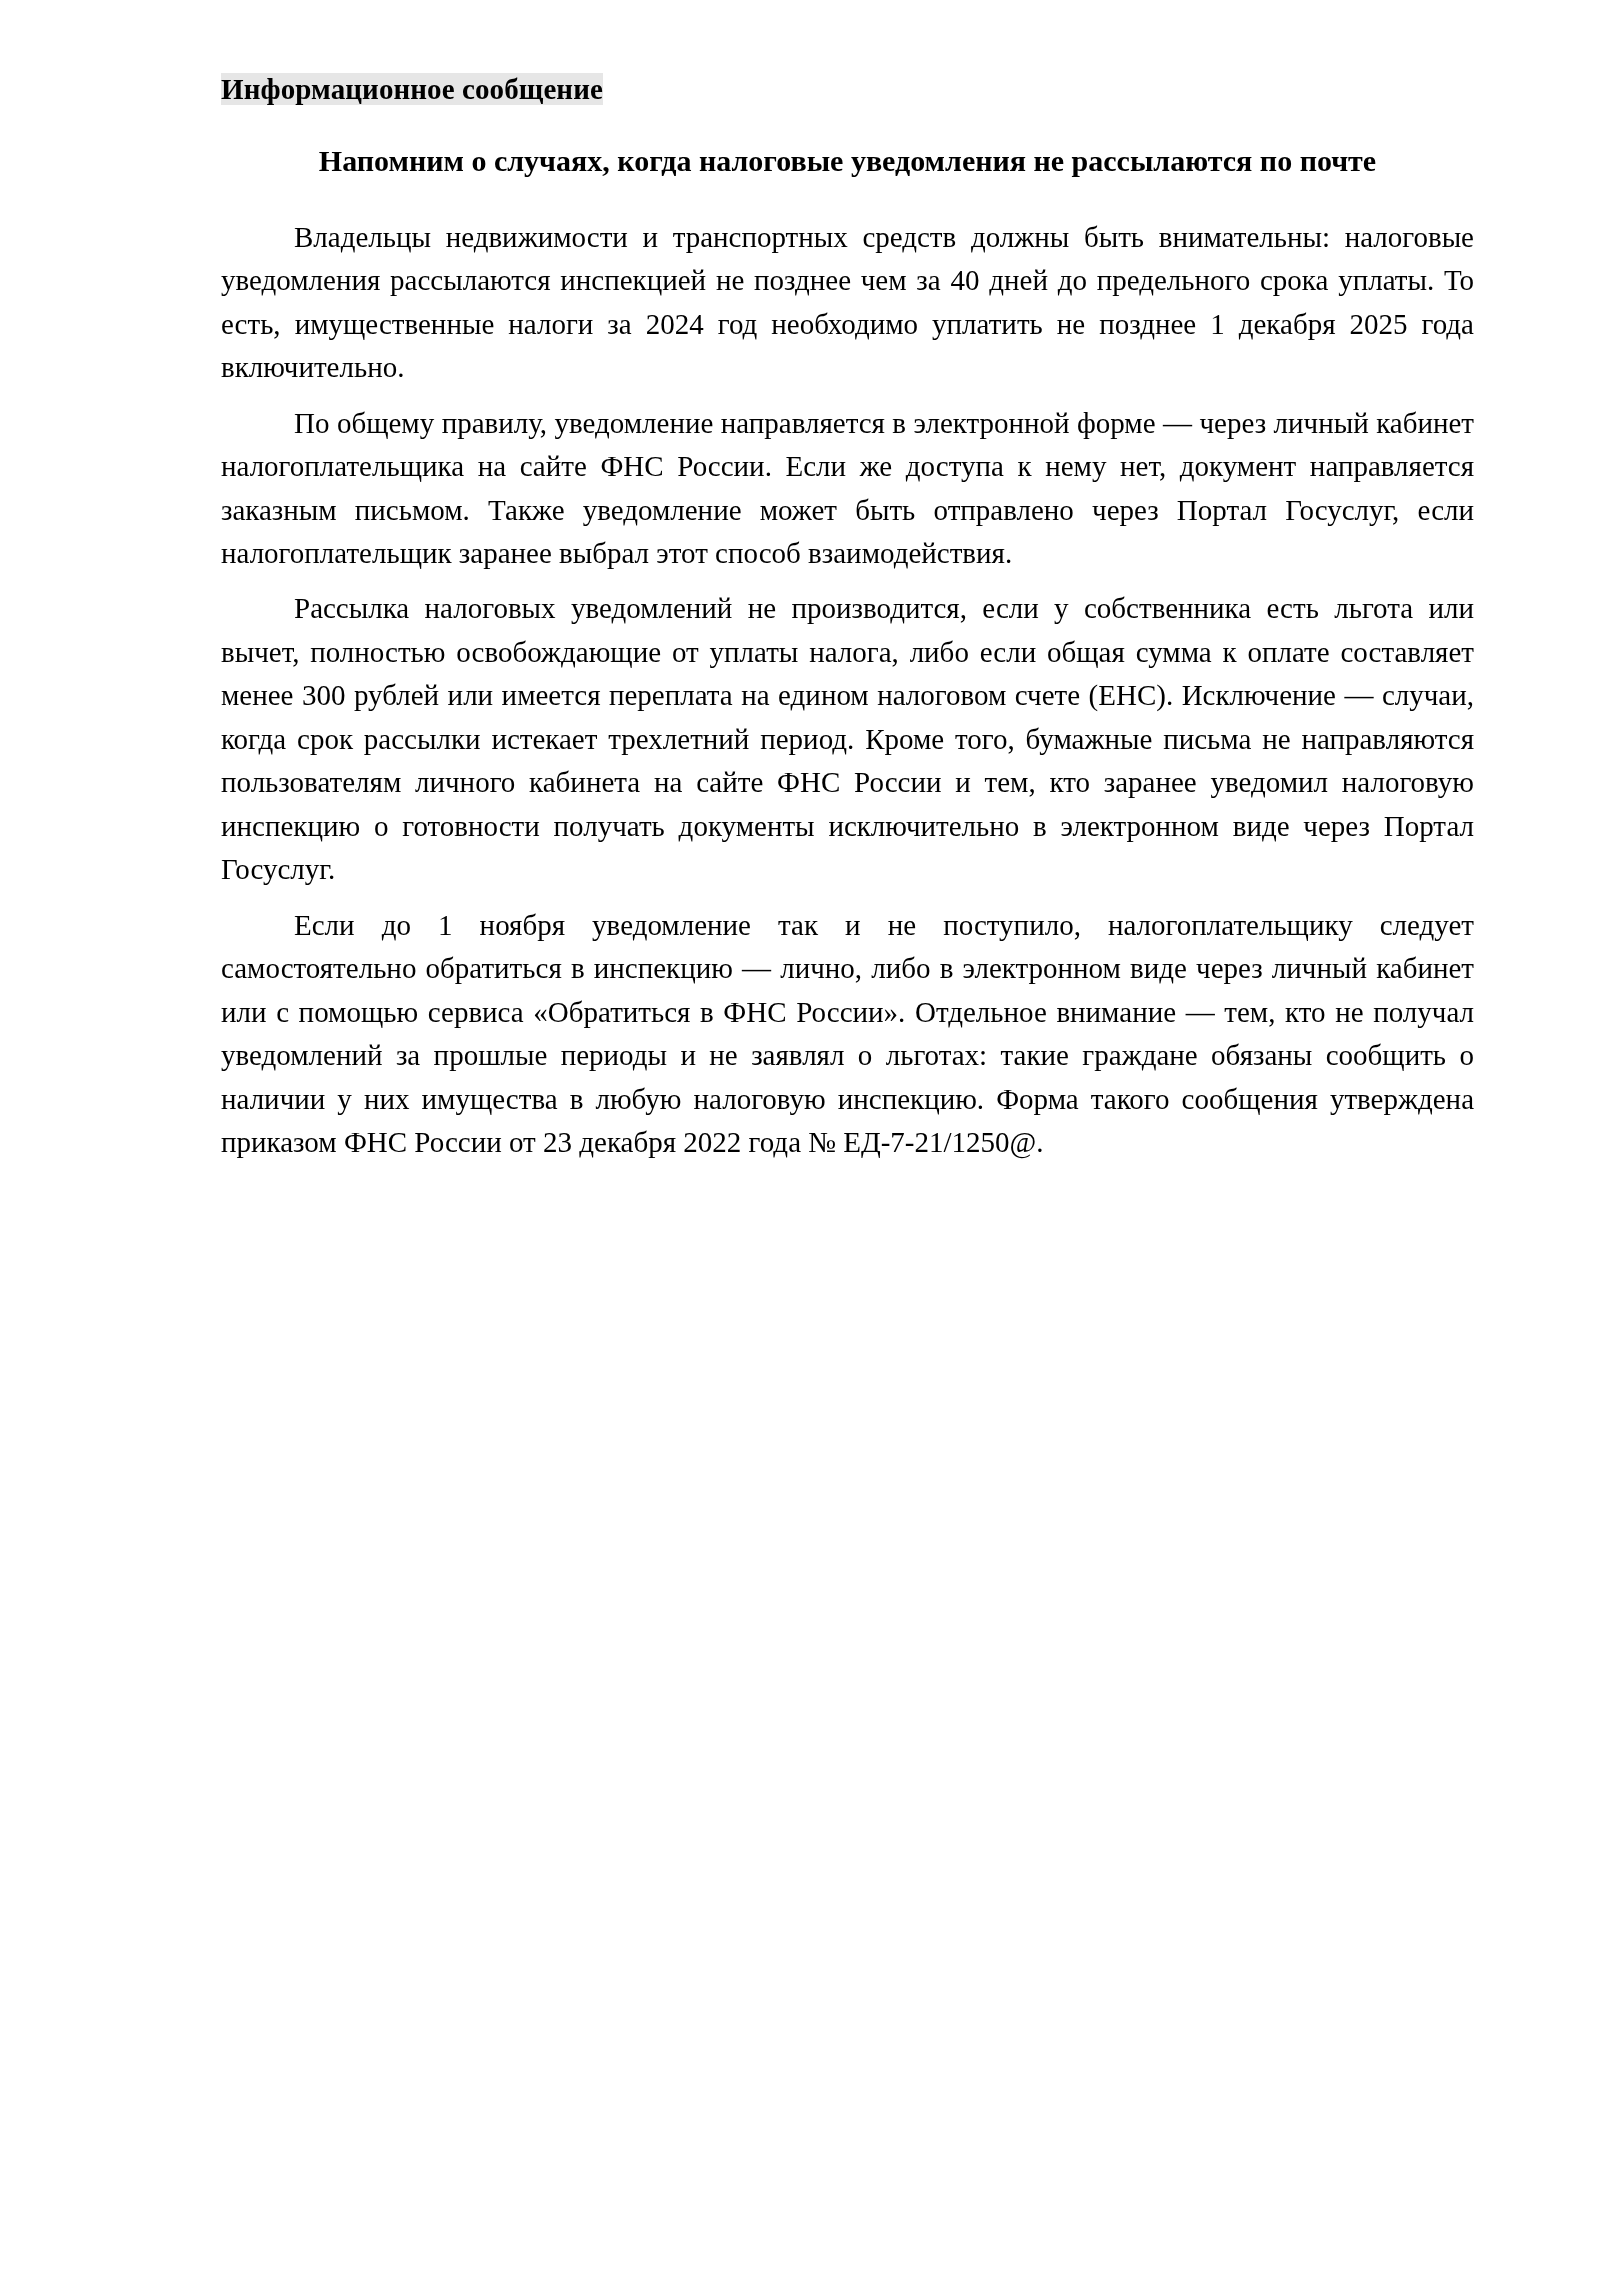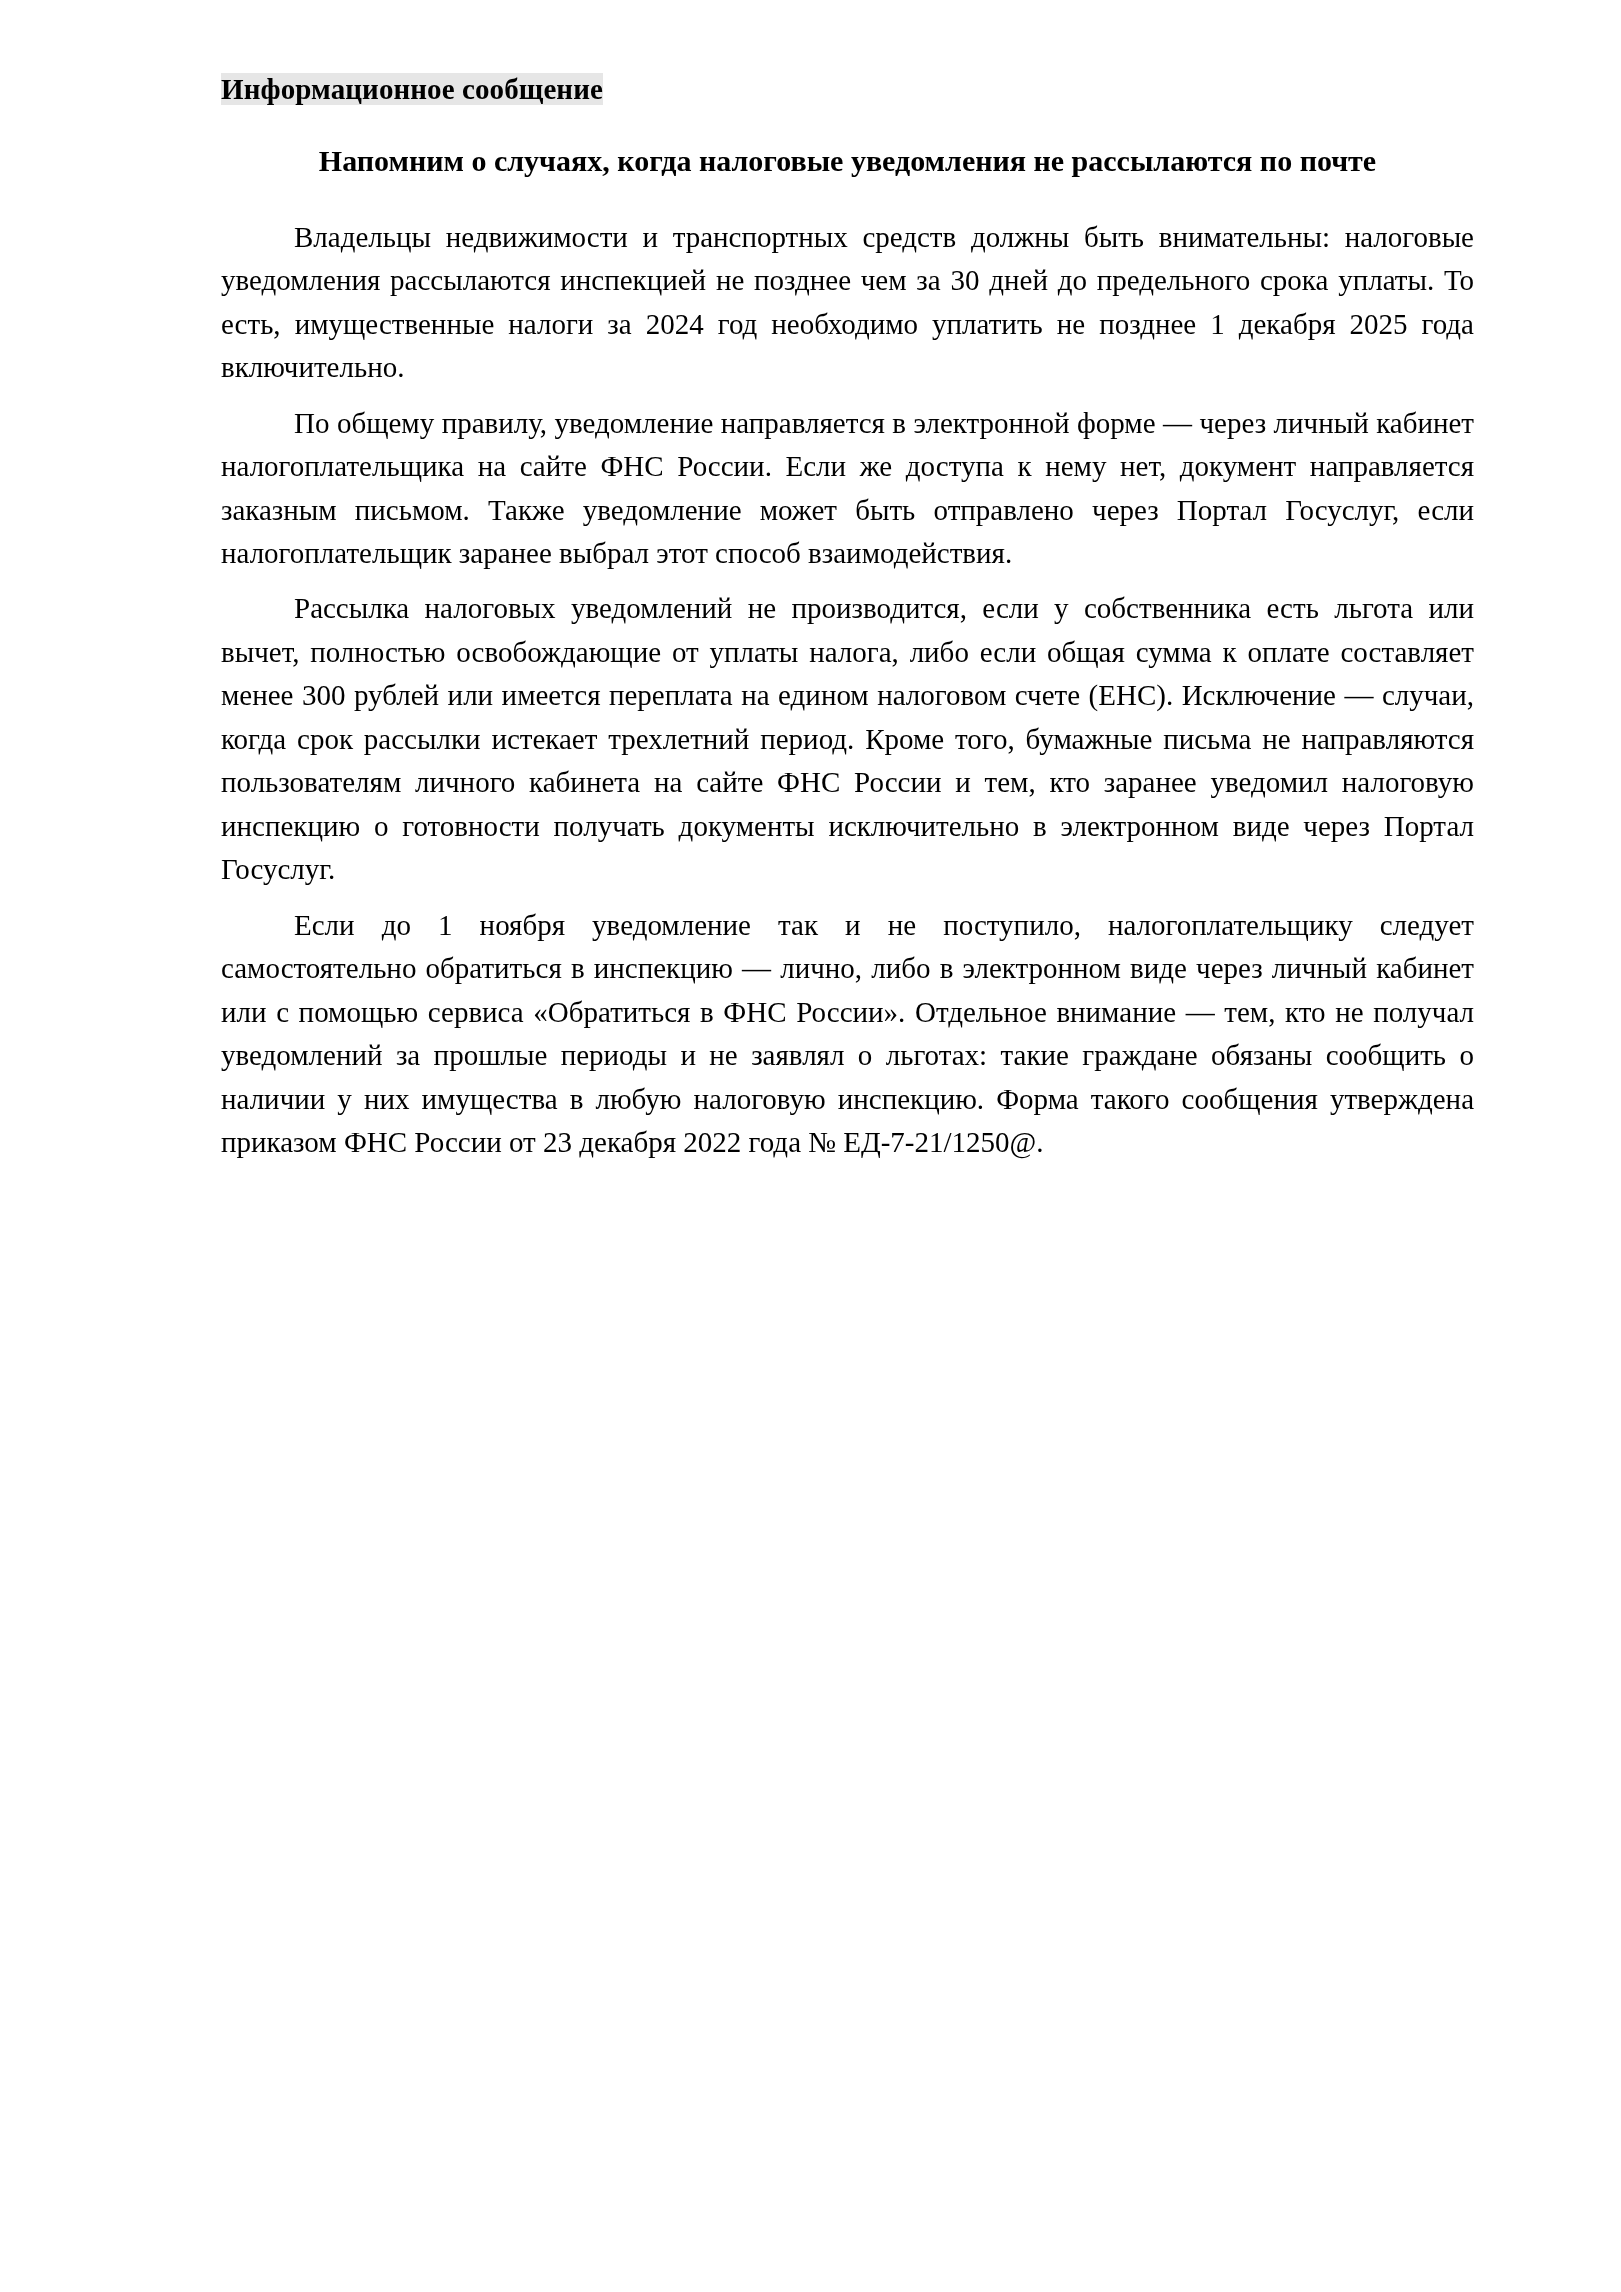--- a/index.html
+++ b/index.html
@@ -52,19 +52,19 @@
 <body>
 
 <div class="page">
 
   <div class="label-line">
     <span class="doc-label">Информационное сообщение</span>
   </div>
 
   <h1 class="doc-title">Напомним о случаях, когда налоговые уведомления не рассылаются по почте</h1>
 
-  <p class="para">Владельцы недвижимости и транспортных средств должны быть внимательны: налоговые уведомления рассылаются инспекцией не позднее чем за 30 дней до предельного срока уплаты. То есть, имущественные налоги за 2024 год необходимо уплатить не позднее 1 декабря 2025 года включительно.</p>
+  <p class="para">Владельцы недвижимости и транспортных средств должны быть внимательны: налоговые уведомления рассылаются инспекцией не позднее чем за 40 дней до предельного срока уплаты. То есть, имущественные налоги за 2024 год необходимо уплатить не позднее 1 декабря 2025 года включительно.</p>
   <p class="para">По общему правилу, уведомление направляется в электронной форме — через личный кабинет налогоплательщика на сайте ФНС России. Если же доступа к нему нет, документ направляется заказным письмом. Также уведомление может быть отправлено через Портал Госуслуг, если налогоплательщик заранее выбрал этот способ взаимодействия.</p>
   <p class="para">Рассылка налоговых уведомлений не производится, если у собственника есть льгота или вычет, полностью освобождающие от уплаты налога, либо если общая сумма к оплате составляет менее 300 рублей или имеется переплата на едином налоговом счете (ЕНС). Исключение — случаи, когда срок рассылки истекает трехлетний период. Кроме того, бумажные письма не направляются пользователям личного кабинета на сайте ФНС России и тем, кто заранее уведомил налоговую инспекцию о готовности получать документы исключительно в электронном виде через Портал Госуслуг.</p>
   <p class="para">Если до 1 ноября уведомление так и не поступило, налогоплательщику следует самостоятельно обратиться в инспекцию — лично, либо в электронном виде через личный кабинет или с помощью сервиса «Обратиться в ФНС России». Отдельное внимание — тем, кто не получал уведомлений за прошлые периоды и не заявлял о льготах: такие граждане обязаны сообщить о наличии у них имущества в любую налоговую инспекцию. Форма такого сообщения утверждена приказом ФНС России от 23 декабря 2022 года № ЕД-7-21/1250@.</p>
 
 </div>
 
 
 </body></html>

